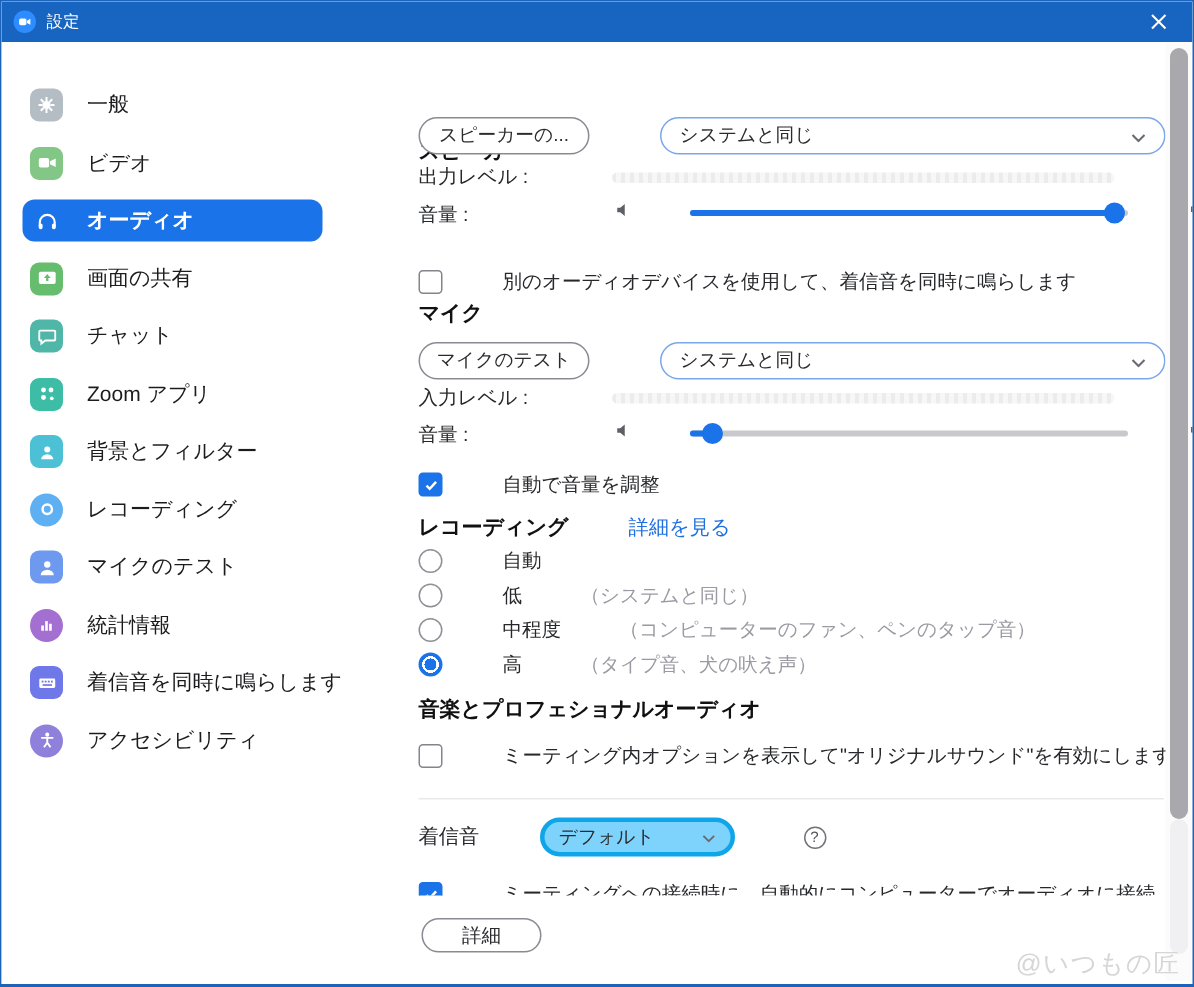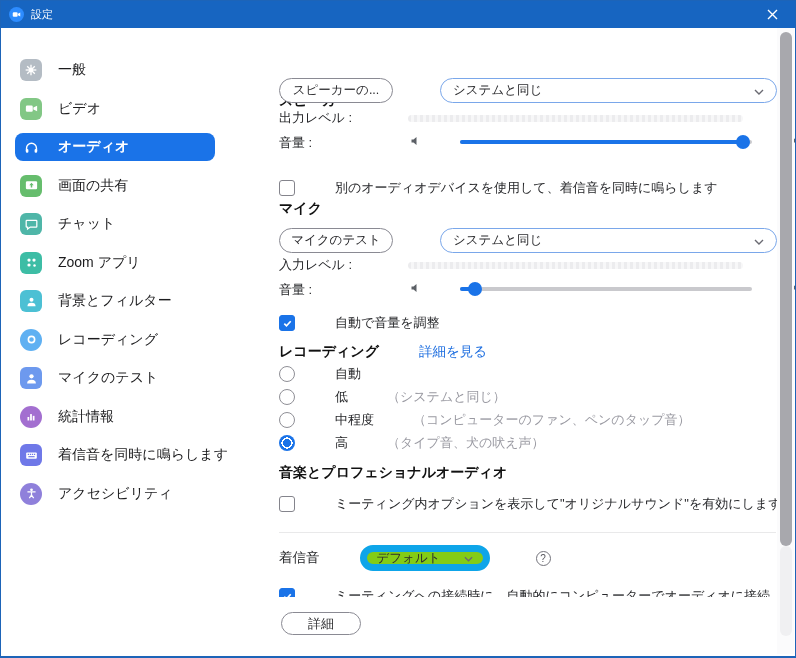--- a/index.html
+++ b/index.html
@@ -36,21 +36,21 @@
   .lbl{font-size:13px;color:#27282b;white-space:nowrap;}
   .note{font-size:13px;color:#9a9aa2;white-space:nowrap;}
   .row{display:flex;align-items:center;gap:32px;}
   .btn{height:25px;border:1px solid #8a8a93;border-radius:12.5px;background:#fff;
     font-size:12.5px;color:#2b2b2e;display:flex;align-items:center;justify-content:center;
     cursor:pointer;white-space:nowrap;}
   .dd{height:25px;border:1px solid #7aa7ea;border-radius:12.5px;background:#fff;
     font-size:12.5px;color:#2b2b2e;display:flex;align-items:center;padding:0 12px;
     cursor:pointer;white-space:nowrap;}
   .dd .chev{margin-left:auto;}
-  .dd2{height:26px;border:7px solid #0ea5e9;border-radius:13px;background:#84cc16;
+  .dd2{height:26px;border:3px solid #0ea5e9;border-radius:13px;background:#7dd3fc;
     font-size:12.5px;color:#2b2b2e;display:flex;align-items:center;padding:0 10px;
     cursor:pointer;white-space:nowrap;}
   .level{height:7px;border-radius:4px;width:335px;
     background:repeating-linear-gradient(90deg,#ececee 0 3px,#f7f7f8 3px 6px);}
   .track{position:relative;width:292px;height:4px;background:#c9c9cd;border-radius:2px;}
   .fill{position:absolute;left:0;top:0;height:4px;background:#1a73e8;border-radius:2px;}
   .thumb{position:absolute;top:50%;width:14px;height:14px;border-radius:50%;
     background:#1a73e8;transform:translate(-50%,-50%);cursor:pointer;}
   .cb{width:16px;height:16px;border:1.5px solid #84848c;border-radius:3px;background:#fff;
     flex:0 0 auto;display:flex;align-items:center;justify-content:center;cursor:pointer;}
@@ -363,13 +363,14 @@
     </div>
 
     <div class="abs btn" style="left:2px;top:584px;width:80px;height:23px;font-size:13px;">詳細</div>
   </div>
 
   <div class="scrollbar">
     <div class="sb-rest"></div>
     <div class="sb-thumb"></div>
   </div>
 
+  <div class="watermark">@いつもの匠</div>
 </div>
 
 </body></html>

